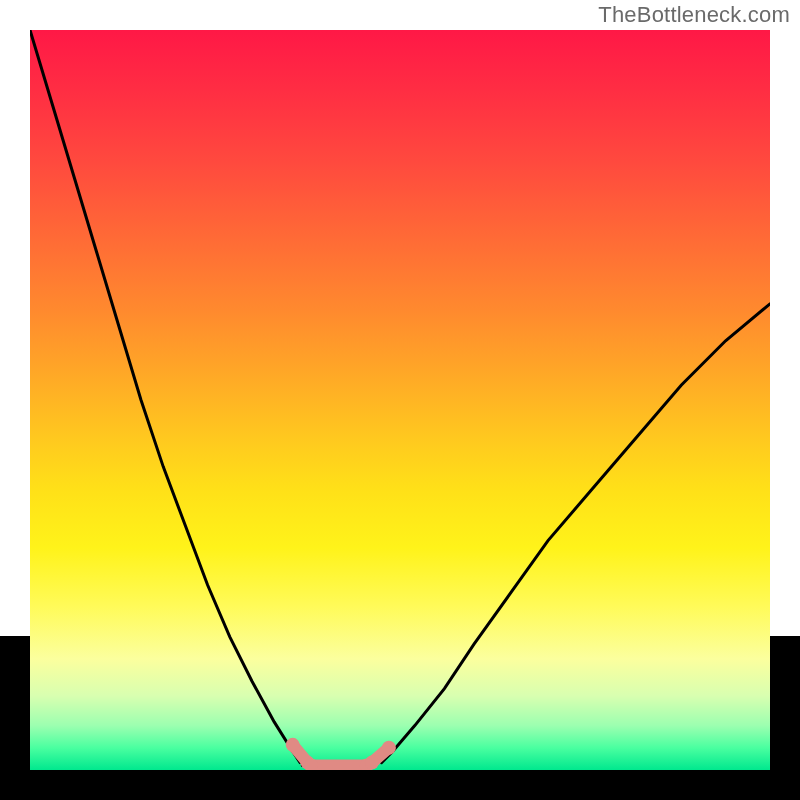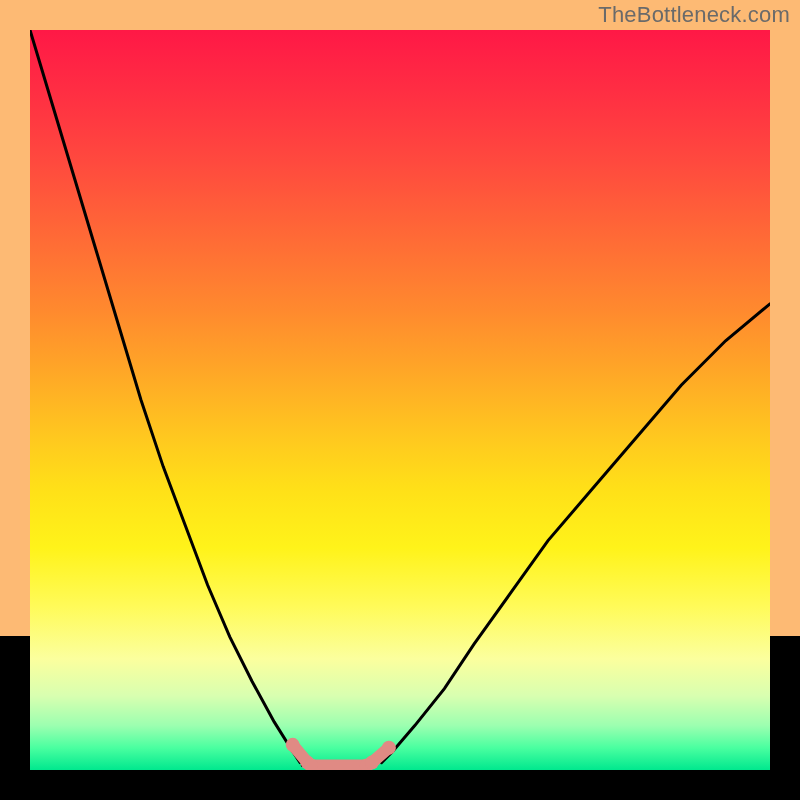--- a/index.html
+++ b/index.html
@@ -1,21 +1,21 @@
 <!DOCTYPE html>
 <html><head>
 <meta charset="utf-8">
 <style>
   * { margin: 0; padding: 0; box-sizing: border-box; }
   html, body { width: 800px; height: 800px; overflow: hidden; background: #000; }
   .frame {
     position: relative;
     width: 800px;
     height: 636px;
-    background: #fdba74;
+    background: #ffffff;
   }
   .watermark {
     position: absolute;
     top: 2px;
     right: 10px;
     color: #6a6a6a;
     font-family: Arial, Helvetica, sans-serif;
     font-size: 22px;
     font-weight: 500;
     letter-spacing: 0.2px;

